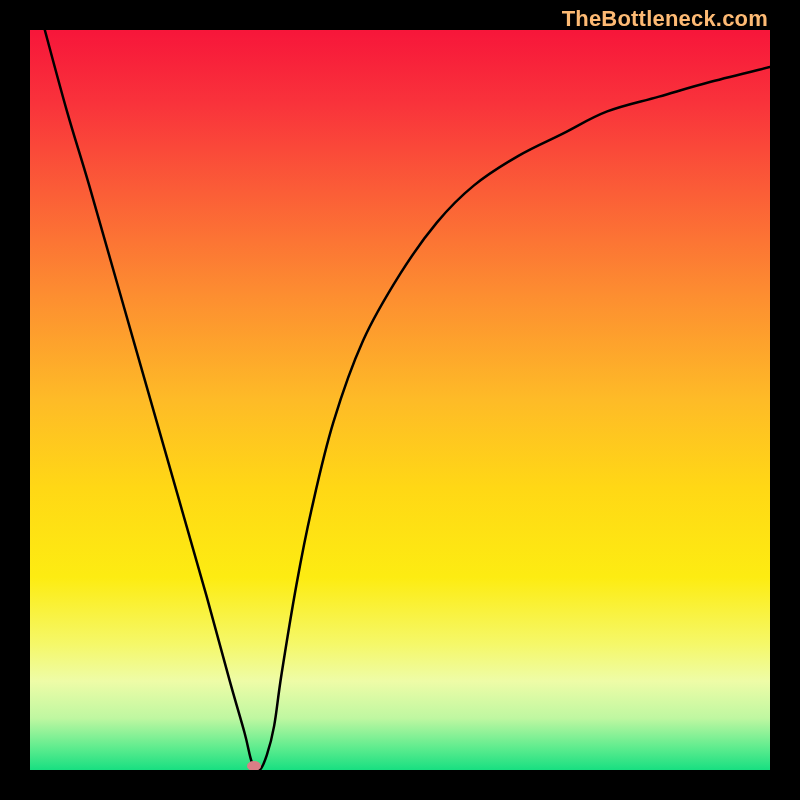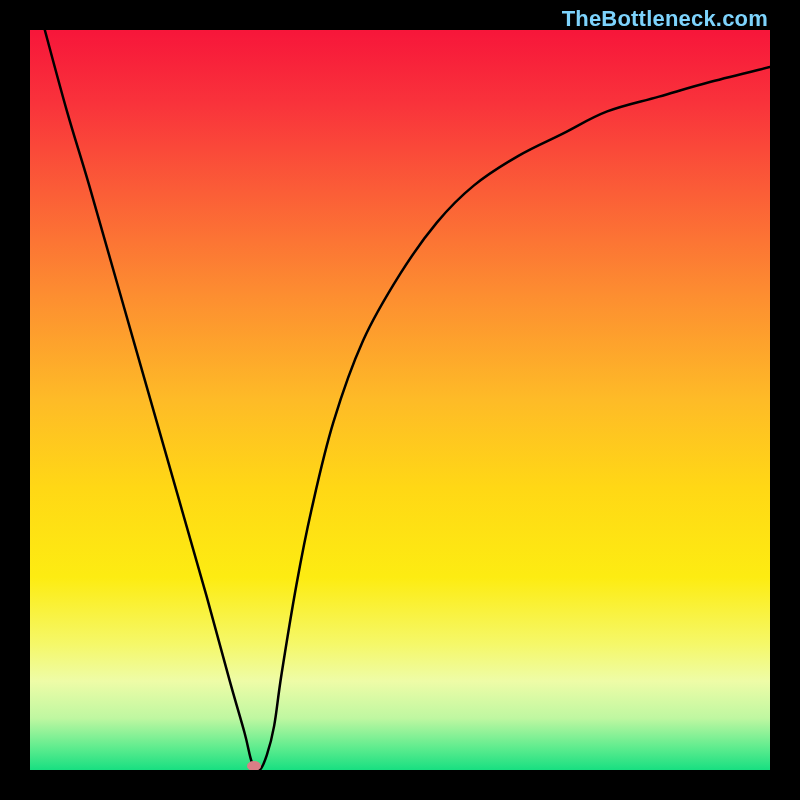--- a/index.html
+++ b/index.html
@@ -33,21 +33,21 @@
     left: 0;
     width: 100%;
     height: 100%;
   }
   .watermark {
     position: absolute;
     top: 6px;
     right: 32px;
     font-size: 22px;
     font-weight: 600;
-    color: #7dd3fc;
+    color: #fdba74;
     letter-spacing: 0.2px;
   }
   .curve {
     position: absolute;
     top: 0;
     left: 0;
     width: 100%;
     height: 100%;
   }
   .marker {

